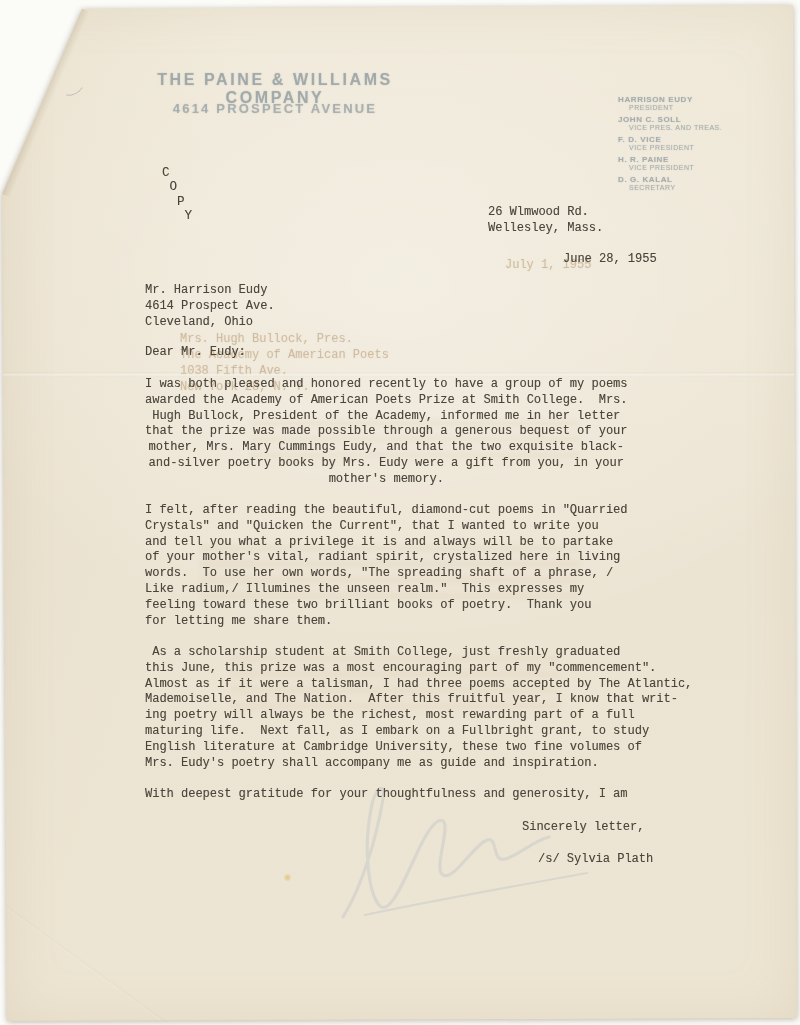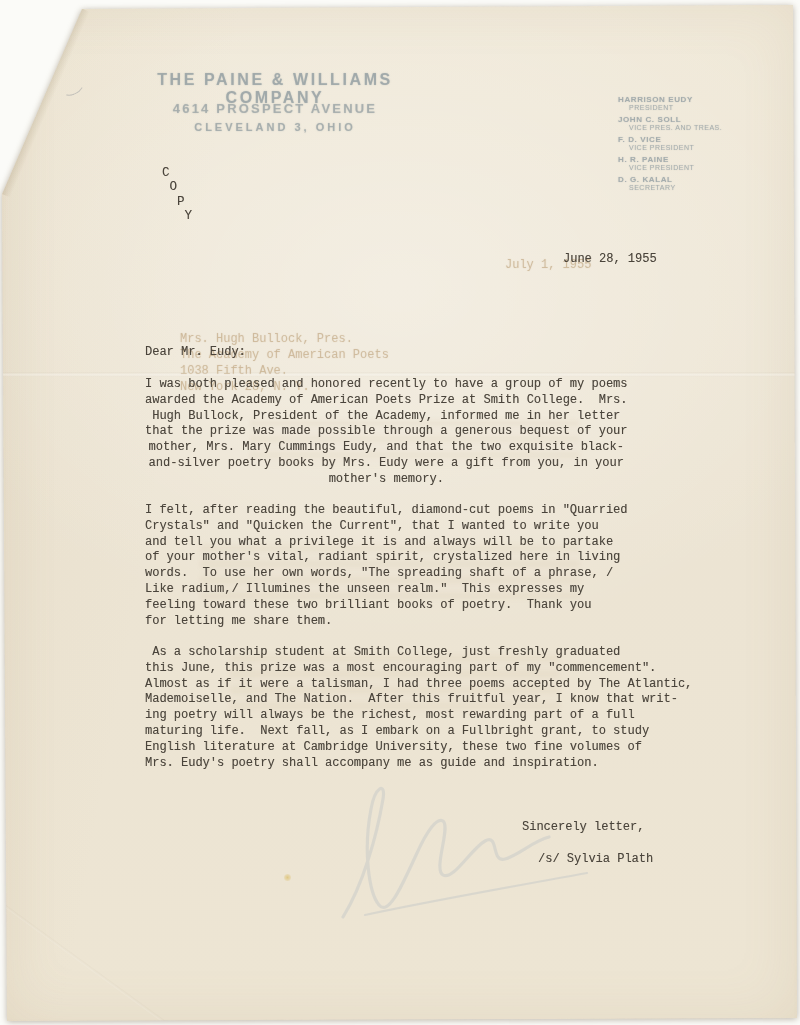--- a/index.html
+++ b/index.html
@@ -73,21 +73,20 @@
 <body>
 
 <div class="scan">
   <div class="paper-wrap">
     <div class="paper">
 
       <div class="fold-shade"></div>
 
       <div class="lh lh-company">THE PAINE &amp; WILLIAMS COMPANY</div>
       <div class="lh lh-street">4614 PROSPECT AVENUE</div>
-      <div class="lh lh-city">CLEVELAND 3, OHIO</div>
 
       <div class="officers">
         <div class="officer">
           <div class="o-name">HARRISON EUDY</div>
           <div class="o-title">PRESIDENT</div>
         </div>
         <div class="officer">
           <div class="o-name">JOHN C. SOLL</div>
           <div class="o-title">VICE PRES. AND TREAS.</div>
         </div>
@@ -111,21 +110,26 @@
 1038 Fifth Ave.
 New York 28, N. Y.</div>
       <div class="smudge sm1"></div>
       <div class="smudge sm2"></div>
       <div class="smudge sm3"></div>
 
       <pre class="typed copy">C
  O
   P
    Y</pre>
+      <div class="typed sender">26 Wlmwood Rd.
+Wellesley, Mass.</div>
       <div class="typed date">June 28, 1955</div>
+      <div class="typed recipient">Mr. Harrison Eudy
+4614 Prospect Ave.
+Cleveland, Ohio</div>
       <div class="typed salutation">Dear Mr. Eudy:</div>
       <div class="typed p1">I was both pleased and honored recently to have a group of my poems
 awarded the Academy of American Poets Prize at Smith College.  Mrs.
 Hugh Bullock, President of the Academy, informed me in her letter
 that the prize was made possible through a generous bequest of your
 mother, Mrs. Mary Cummings Eudy, and that the two exquisite black-
 and-silver poetry books by Mrs. Eudy were a gift from you, in your
 mother's memory.</div>
       <div class="typed p3"> As a scholarship student at Smith College, just freshly graduated
 this June, this prize was a most encouraging part of my "commencement".
@@ -136,20 +140,21 @@
 English literature at Cambridge University, these two fine volumes of
 Mrs. Eudy's poetry shall accompany me as guide and inspiration.</div>
       <div class="typed p2">I felt, after reading the beautiful, diamond-cut poems in "Quarried
 Crystals" and "Quicken the Current", that I wanted to write you
 and tell you what a privilege it is and always will be to partake
 of your mother's vital, radiant spirit, crystalized here in living
 words.  To use her own words, "The spreading shaft of a phrase, /
 Like radium,/ Illumines the unseen realm."  This expresses my
 feeling toward these two brilliant books of poetry.  Thank you
 for letting me share them.</div>
+      <div class="typed closing">With deepest gratitude for your thoughtfulness and generosity, I am</div>
       <div class="typed valediction">Sincerely letter,</div>
       <div class="typed signed">/s/ Sylvia Plath</div>
 
       <div class="crease-h"></div>
       <div class="crease-d"></div>
       <div class="pencil-arc"></div>
       <div class="spot"></div>
       <svg class="scrawl" width="300" height="170" viewBox="0 0 300 170">
         <path d="M18,152 C38,120 52,70 58,34 C61,16 50,22 46,44 C38,86 44,128 54,140 C64,152 78,118 92,88 C102,66 112,52 118,56 C126,62 108,104 118,110 C128,116 146,84 160,76 C174,68 166,98 180,94 C194,90 208,76 224,72" fill="none" stroke="#7e94b5" stroke-width="3.2" stroke-linecap="round"></path>
         <path d="M40,150 C105,136 185,122 262,108" fill="none" stroke="#7e94b5" stroke-width="2.2" stroke-linecap="round"></path>

